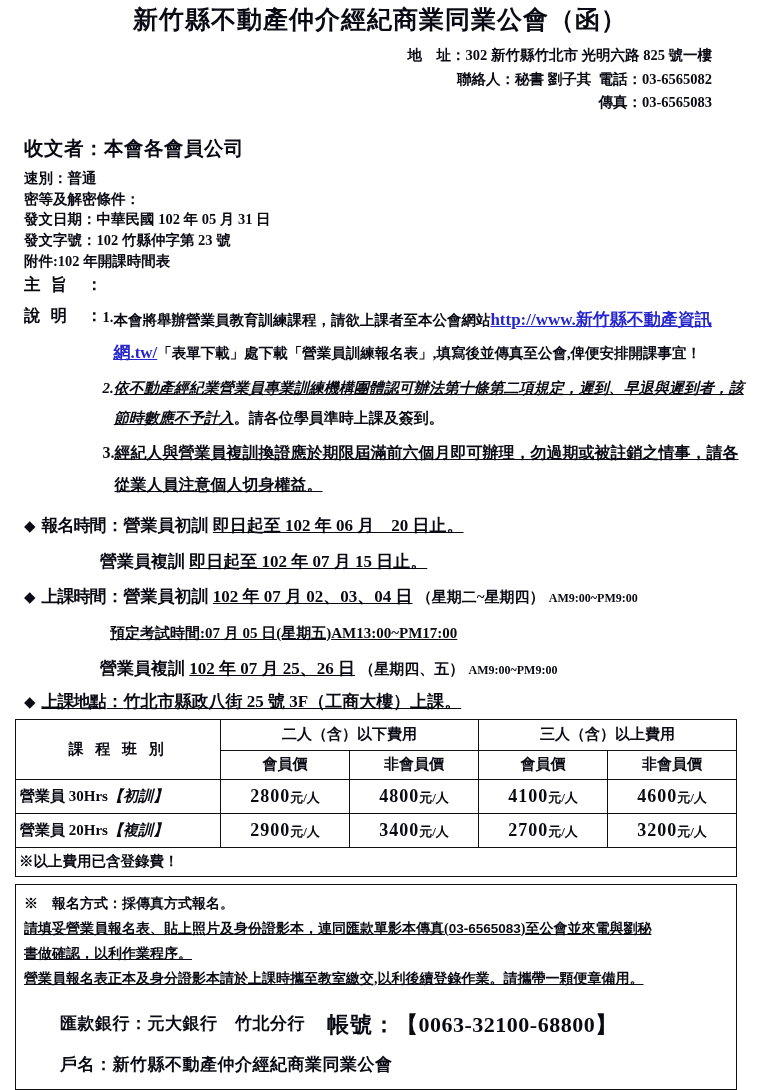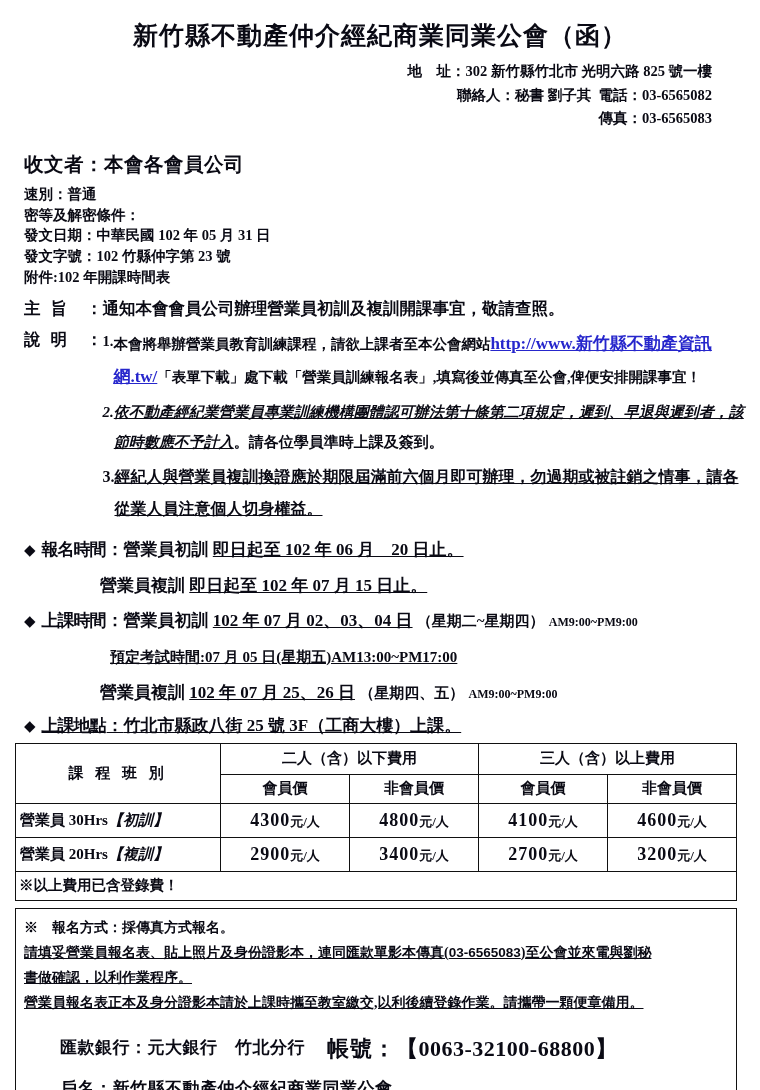--- a/index.html
+++ b/index.html
@@ -23,21 +23,21 @@
     box-sizing: border-box;
     padding: 0 14px;
   }
 
   
   .doc-title {
     text-align: center;
     font-size: 25px;
     font-weight: 700;
     letter-spacing: 1px;
-    padding-top: 20px;
+    padding-top: 4px;
     line-height: 1.25;
     white-space: nowrap;
   }
   .contact-block {
     margin-top: 9px;
     text-align: right;
     font-size: 14.5px;
     line-height: 1.62;
     padding-right: 34px;
     font-weight: 700;
@@ -57,21 +57,21 @@
     margin-top: 6px;
     margin-left: 10px;
     font-size: 14.5px;
     line-height: 1.44;
     font-weight: 600;
   }
   .meta div { white-space: nowrap; }
 
   
   .section-block {
-    margin-top: 8px;
+    margin-top: 0;
     margin-left: 10px;
     font-size: 16.5px;
     line-height: 1.52;
     font-weight: 600;
   }
   .row-sub {
     display: flex;
     align-items: flex-start;
     white-space: nowrap;
   }
@@ -278,21 +278,20 @@
     <div>密等及解密條件：</div>
     <div>發文日期：中華民國 102 年 05 月 31 日</div>
     <div>發文字號：102 竹縣仲字第 23 號</div>
     <div>附件:102 年開課時間表</div>
   </div>
 
   <div class="section-block">
     <div class="row-sub">
       <span class="row-label">主旨</span>
       <span class="row-colon">：</span>
-      <span class="row-body">通知本會會員公司辦理營業員初訓及複訓開課事宜，敬請查照。</span>
     </div>
 
     <div class="explain-row" style="margin-top:6px;">
       <span class="row-label">說明</span>
       <span class="row-colon">：</span>
       <span class="row-body">
 
         <div class="expl-item e1">
           <span class="num">1.</span>
           <span class="txt"><span>本會將舉辦營業員教育訓練課程，請欲上課者至本公會網站</span><span class="link">http://www.新竹縣不動產資訊網.tw/</span><span>「表單下載」處下載「營業員訓練報名表」,填寫後並傳真至公會,俾便安排開課事宜！</span></span>
@@ -356,21 +355,21 @@
         <td colspan="2" class="grp">三人（含）以上費用</td>
       </tr>
       <tr>
         <td class="sub" style="width:137px;">會員價</td>
         <td class="sub" style="width:137px;">非會員價</td>
         <td class="sub" style="width:138px;">會員價</td>
         <td class="sub" style="width:138px;">非會員價</td>
       </tr>
       <tr>
         <td class="rowname"><span>營業員 30Hrs</span><i>【初訓】</i></td>
-        <td class="price"><span>4300</span><span class="unit">元/人</span></td>
+        <td class="price"><span>2800</span><span class="unit">元/人</span></td>
         <td class="price"><span>4800</span><span class="unit">元/人</span></td>
         <td class="price"><span>4100</span><span class="unit">元/人</span></td>
         <td class="price"><span>4600</span><span class="unit">元/人</span></td>
       </tr>
       <tr>
         <td class="rowname"><span>營業員 20Hrs</span><i>【複訓】</i></td>
         <td class="price"><span>2900</span><span class="unit">元/人</span></td>
         <td class="price"><span>3400</span><span class="unit">元/人</span></td>
         <td class="price"><span>2700</span><span class="unit">元/人</span></td>
         <td class="price"><span>3200</span><span class="unit">元/人</span></td>

